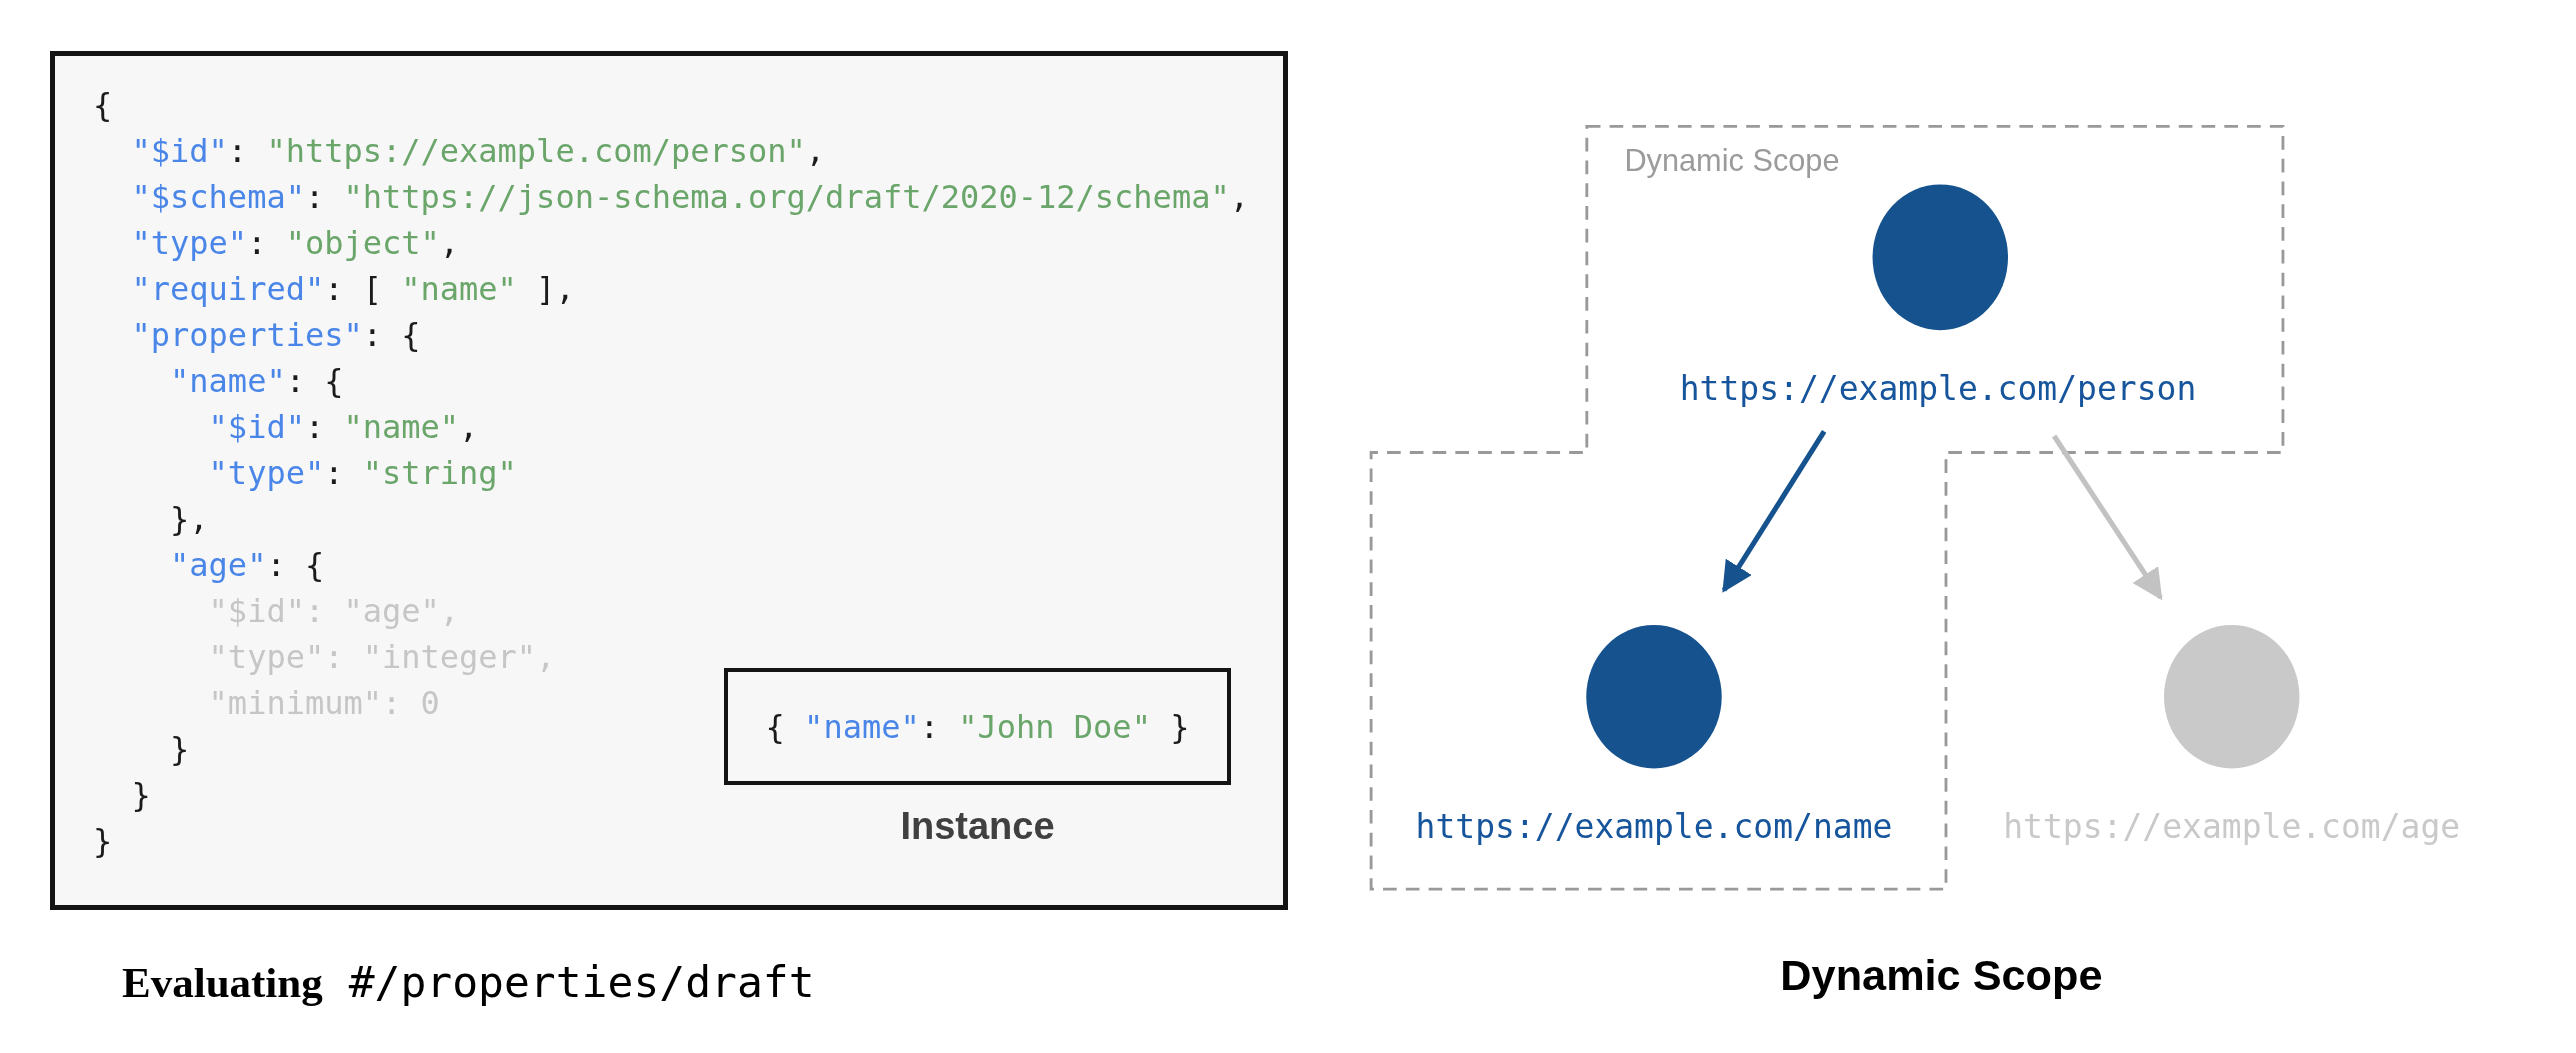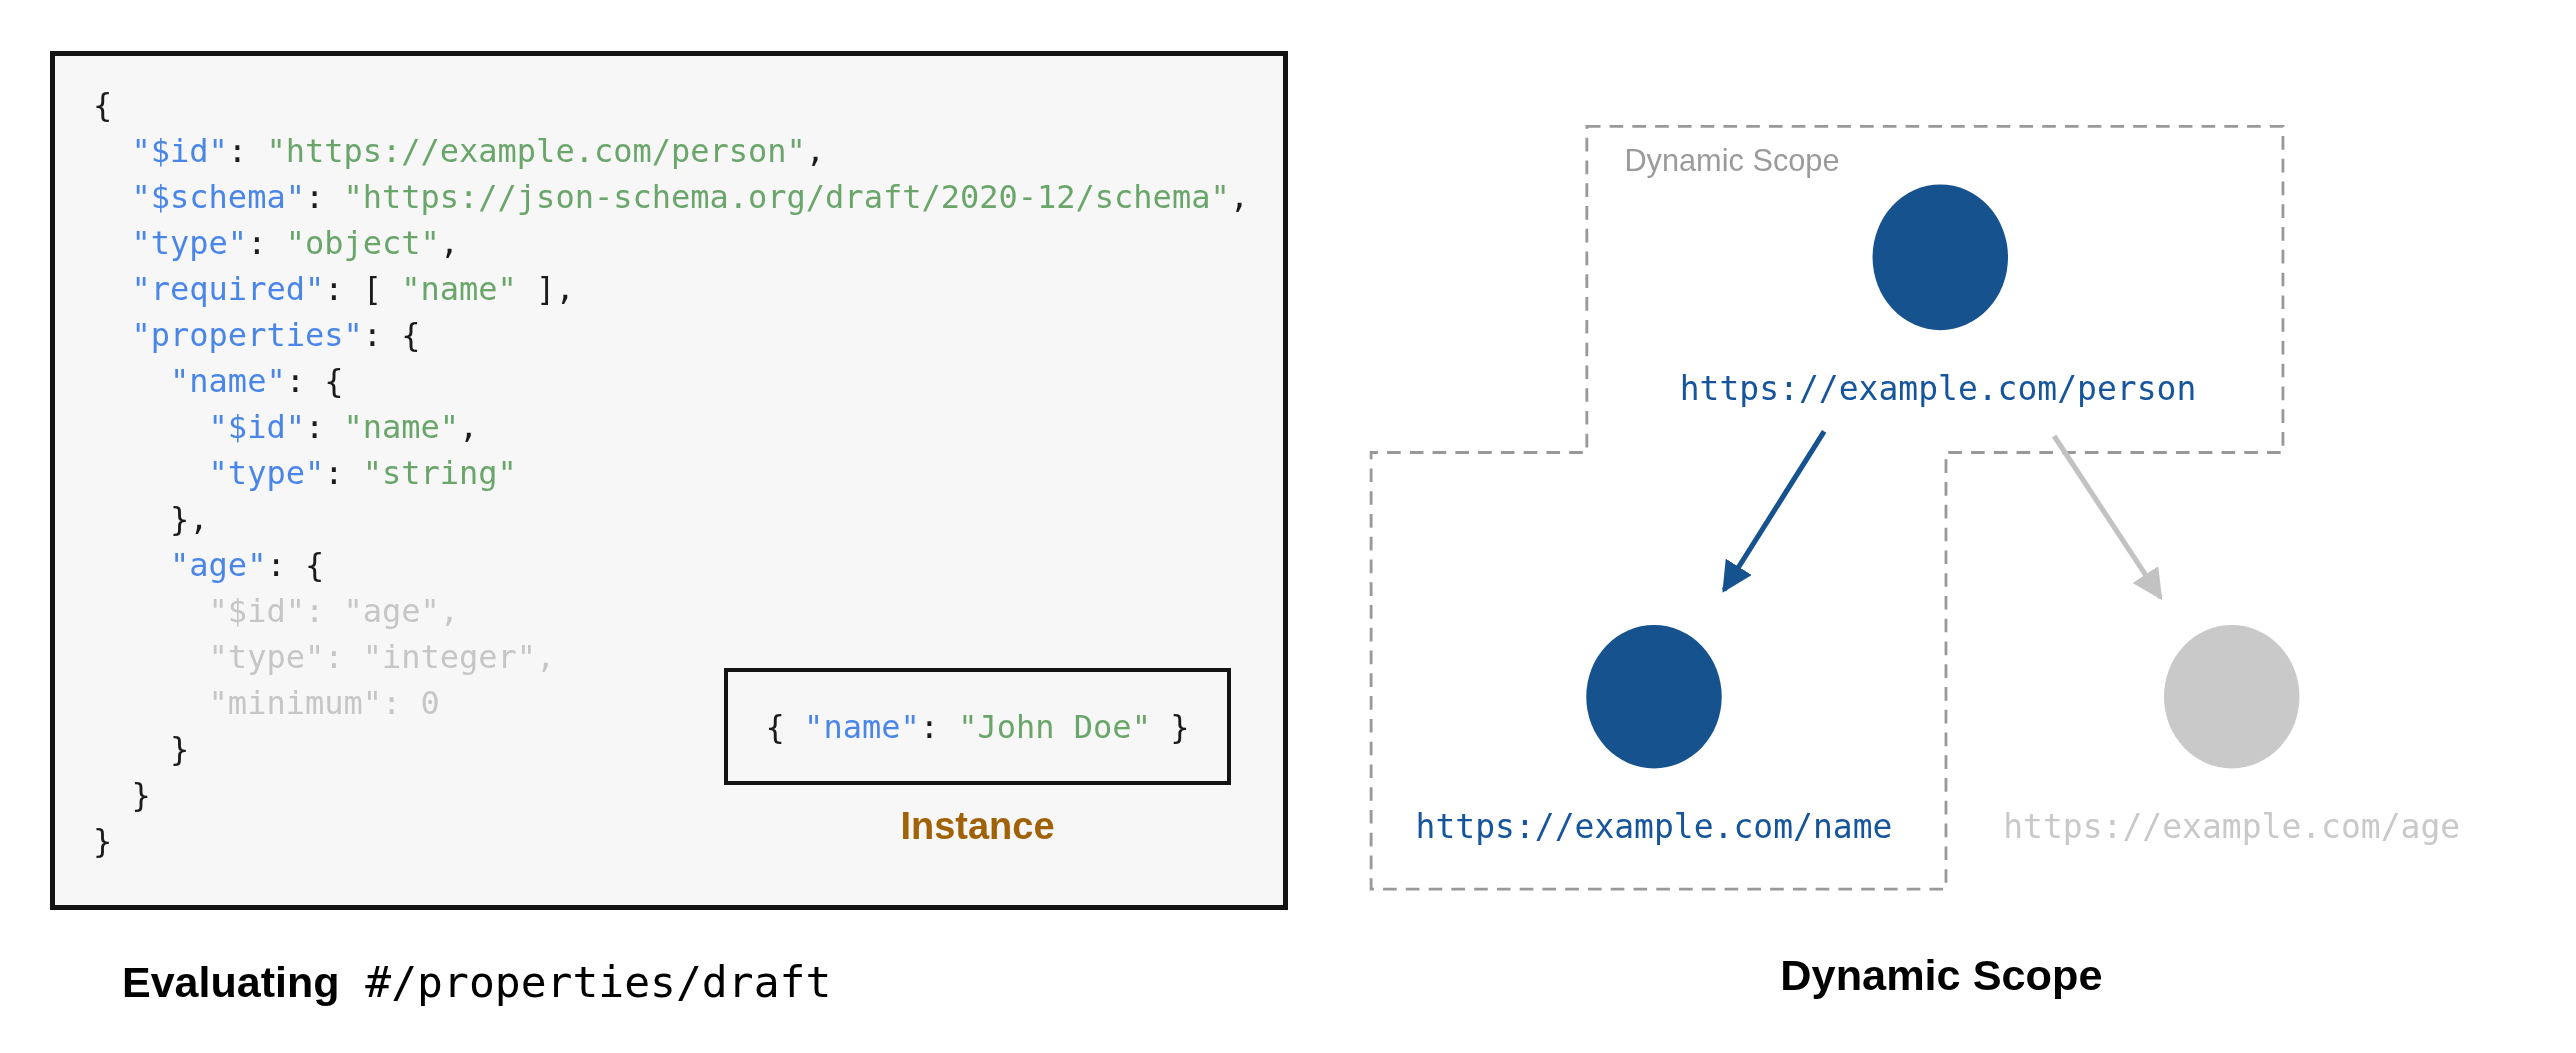--- a/index.html
+++ b/index.html
@@ -32,27 +32,27 @@
 
   .instance-box{
     position:absolute;left:669px;top:612px;width:507px;height:117px;
     box-sizing:border-box;border:4.6px solid var(--border-black);
     display:flex;align-items:center;justify-content:center;
     font-family:"DejaVu Sans Mono","Liberation Mono",monospace;font-size:32px;
     white-space:pre;
   }
   .instance-label{
     position:absolute;left:669px;top:749px;width:507px;
-    text-align:center;font-weight:bold;font-size:38px;color:#a16207;
+    text-align:center;font-weight:bold;font-size:38px;color:#404040;
   }
 
   .left-caption{
     position:absolute;left:122px;top:957px;white-space:pre;color:#000;
   }
-  .cap-bold{font-weight:bold;font-size:43px;font-family:Liberation Sans, sans-serif;}
+  .cap-bold{font-weight:bold;font-size:43px;font-family:Liberation Serif, serif;}
   .cap-mono{font-size:43px;font-family:"DejaVu Sans Mono","Liberation Mono",monospace;}
 
   
   .diagram{position:absolute;left:0;top:0;width:2576px;height:1053px;}
   .scope-outline{fill:none;stroke:var(--dash-border-gray);stroke-width:5;
                  stroke-dasharray:24 16;}
   .scope-label{font-family:"Liberation Sans",sans-serif;font-size:54px;
                fill:var(--scope-label-gray);}
   .node-active{fill:var(--node-blue);}
   .node-inactive{fill:var(--inactive-gray);}

